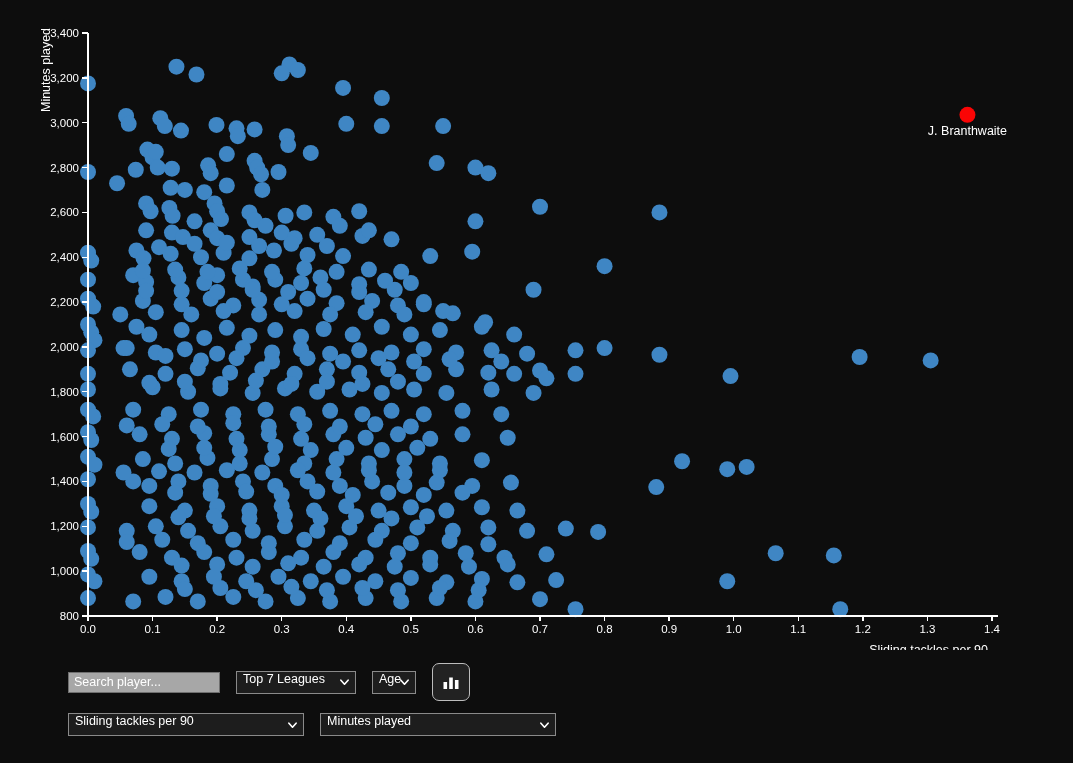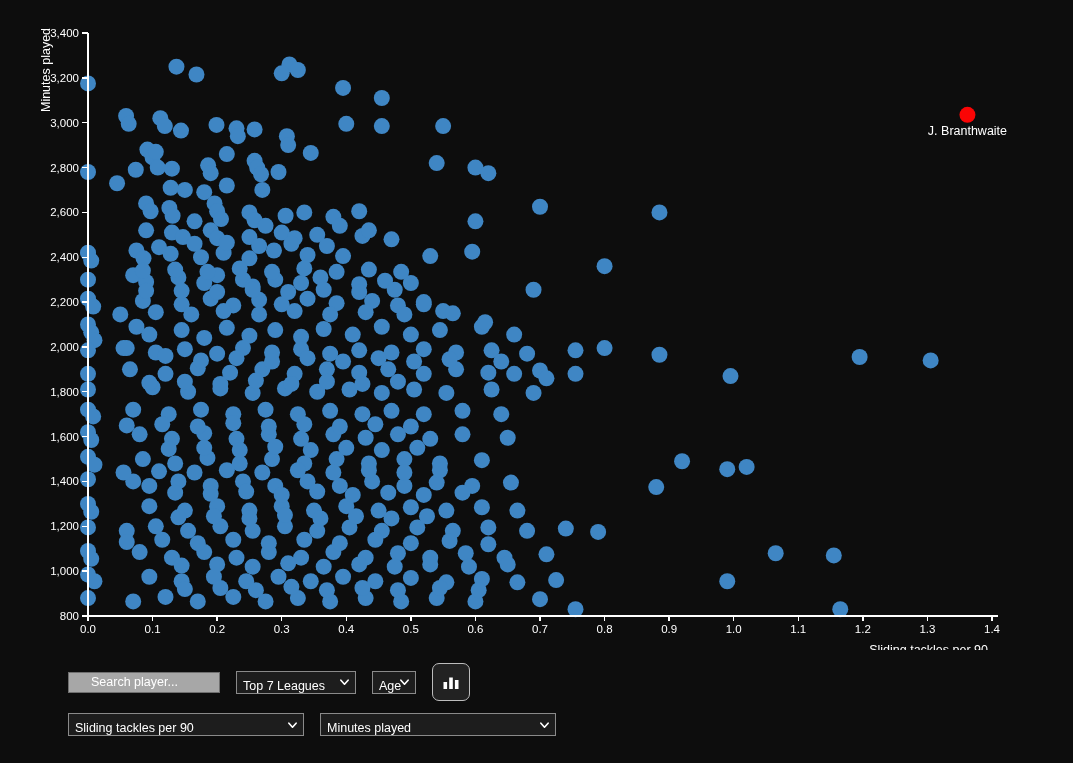--- a/index.html
+++ b/index.html
@@ -56,31 +56,31 @@
   .ctl-row-2 { gap: 16px; margin-top: 12px; }
 
   .search-box {
     width: 152px;
     height: 21px;
     background: #a7a7a7;
     border: 1px solid #6f6f6f;
     color: #ffffff;
     font-family: "Liberation Sans", sans-serif;
     font-size: 12.5px;
-    padding: 0 22px;
+    padding: 0 5px;
     box-sizing: border-box;
     outline: none;
     border-radius: 0;
   }
   .search-box::placeholder { color: #ffffff; opacity: 1; }
 
   .sel {
     position: relative;
     display: inline-flex;
-    align-items: flex-end;
+    align-items: flex-start;
     background: #1d1d1d;
     border: 1px solid #8a8a8a;
     color: #ffffff;
     font-family: "Liberation Sans", sans-serif;
     font-size: 12.5px;
     height: 23px;
     padding: 0 22px 0 6px;
     box-sizing: border-box;
     cursor: pointer;
     white-space: nowrap;

